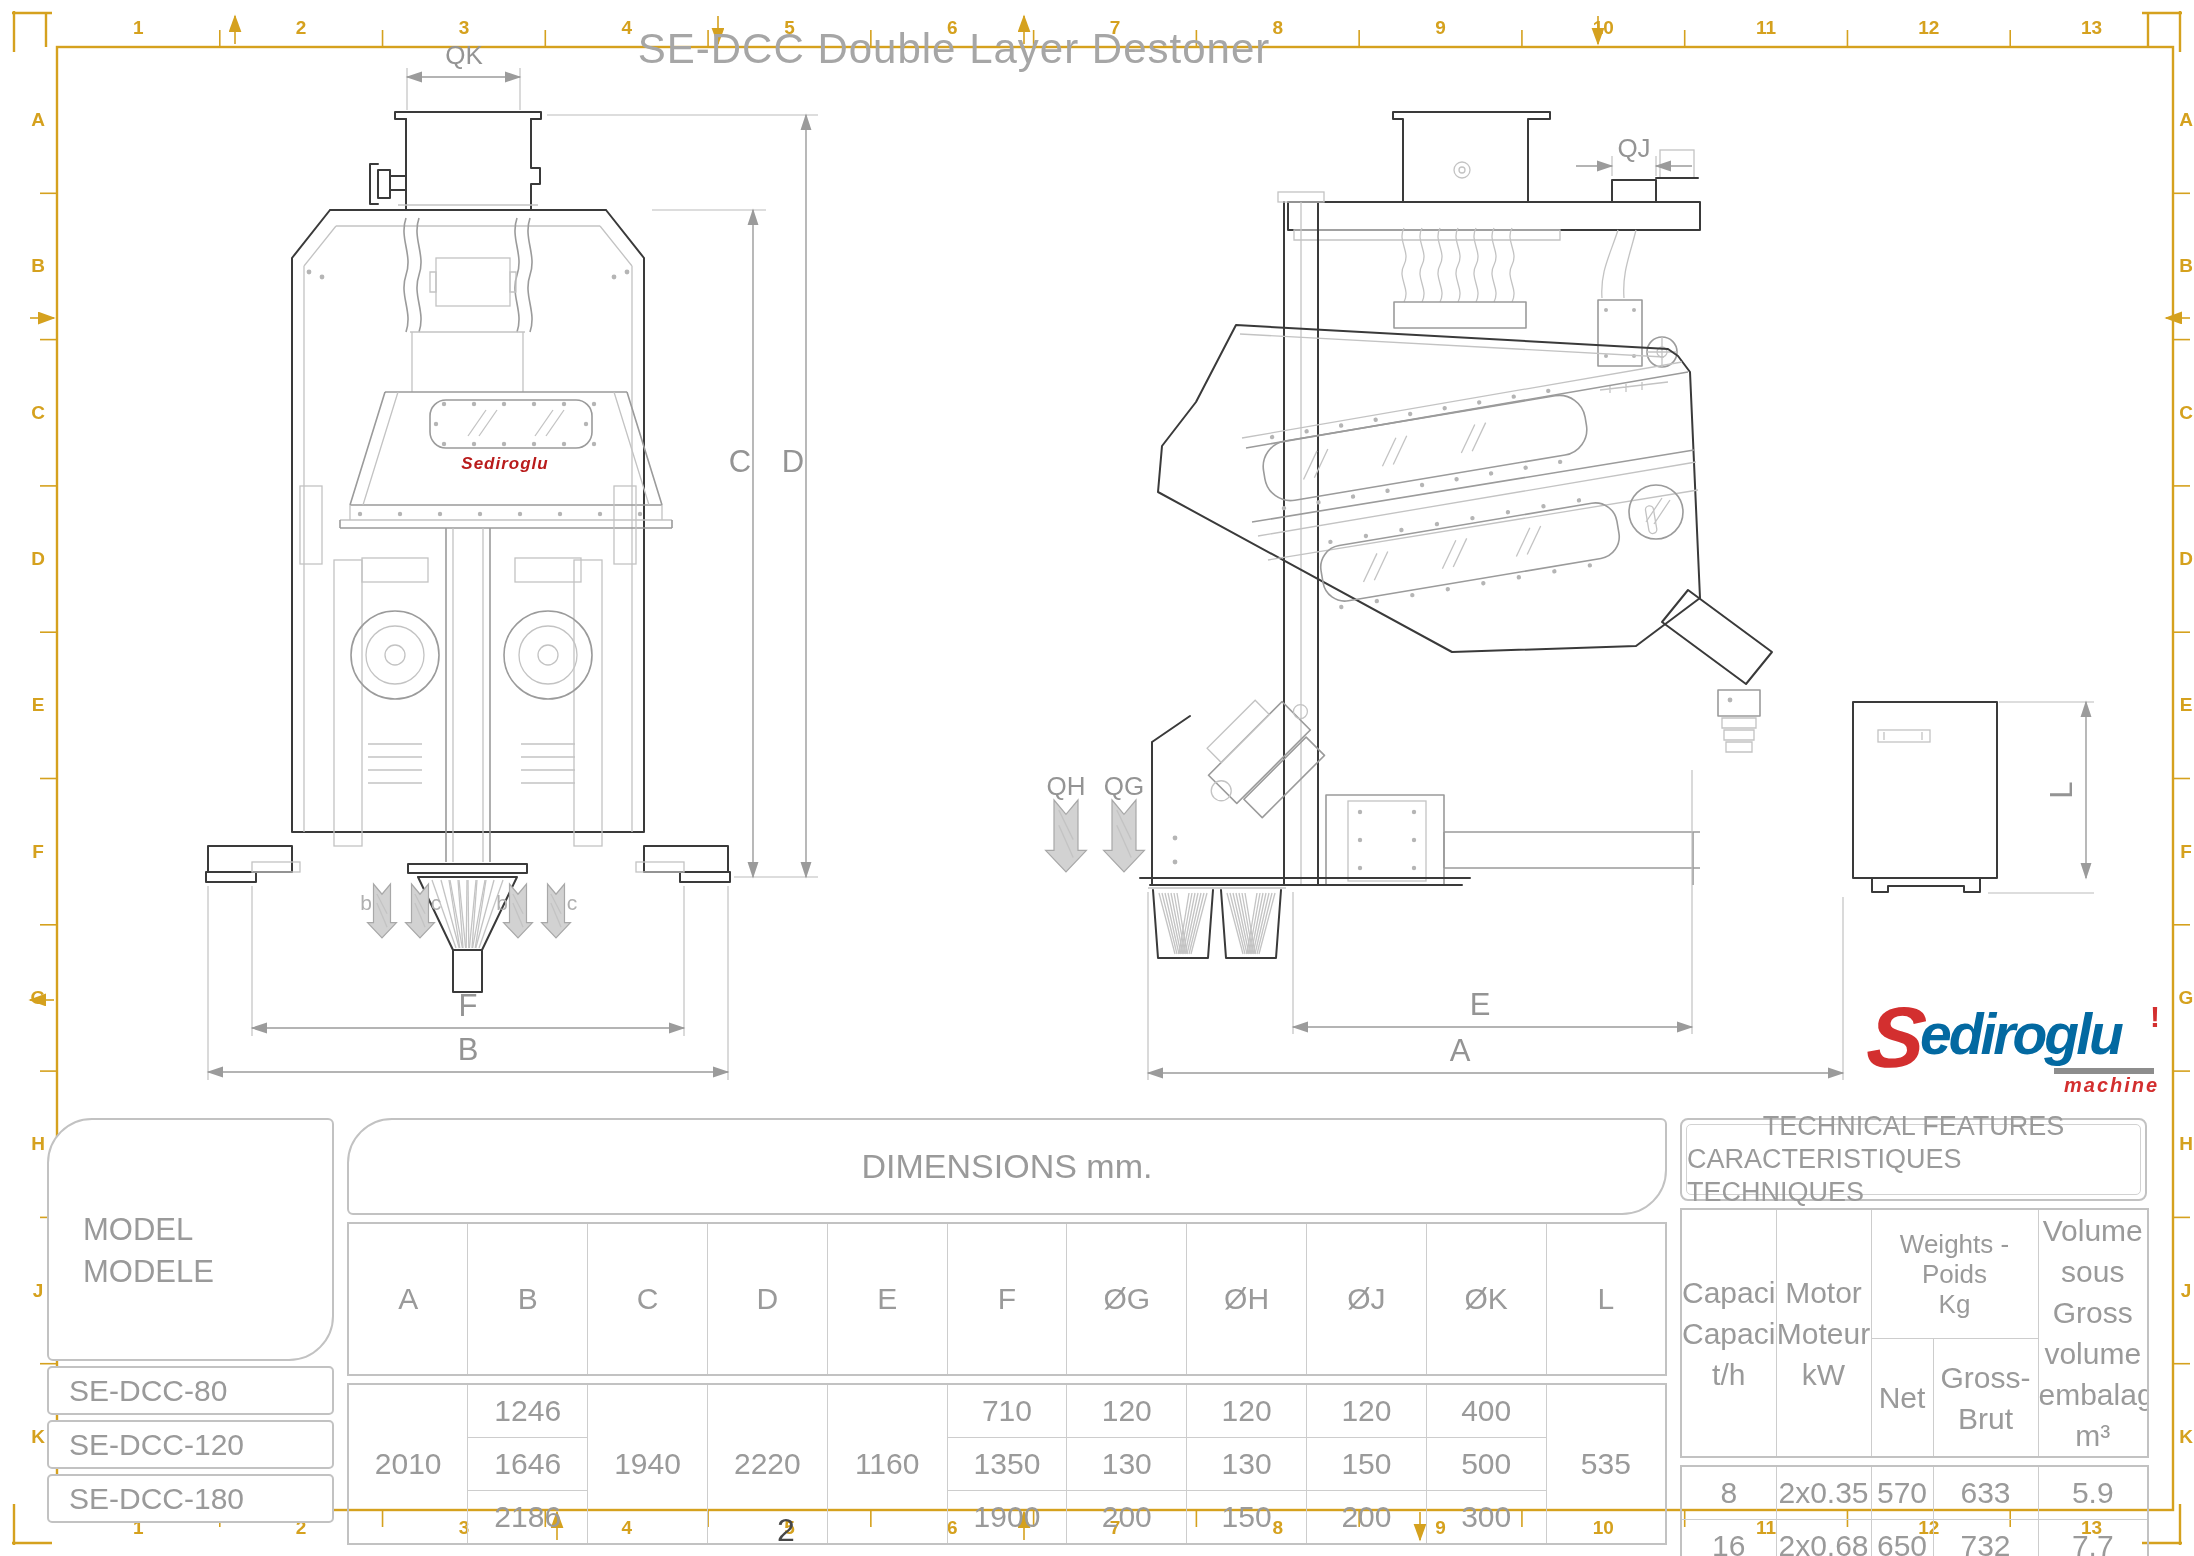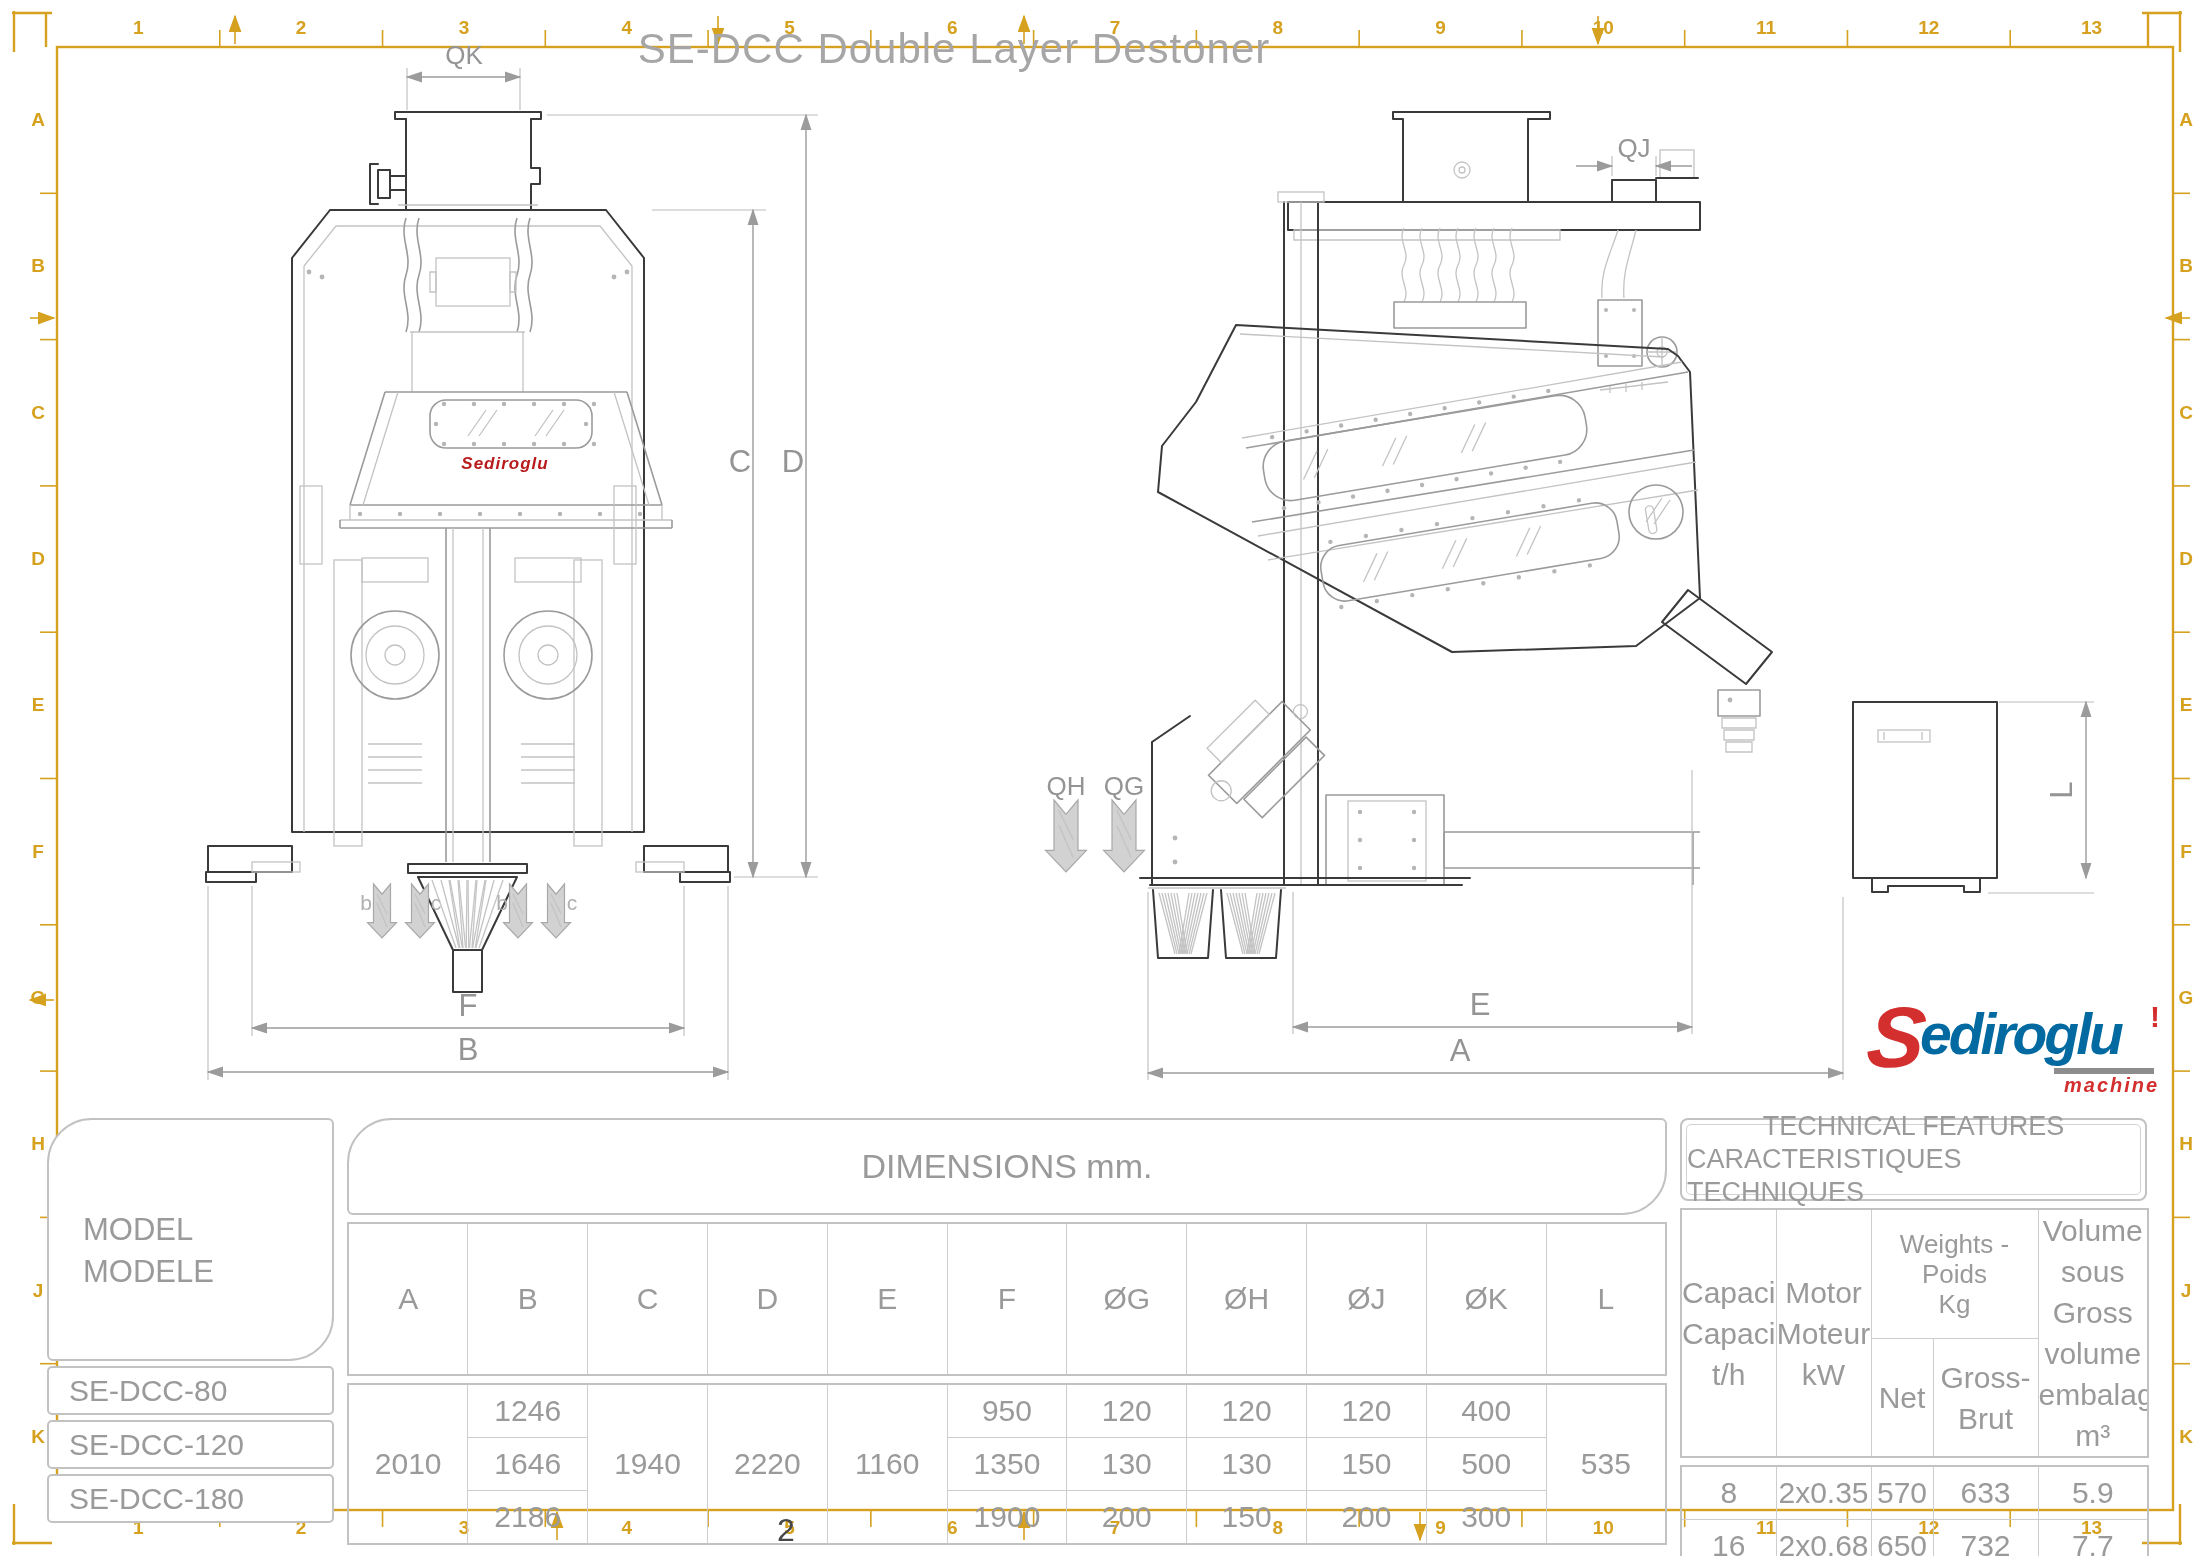--- a/index.html
+++ b/index.html
@@ -607,21 +607,21 @@
       </tbody>
         </table>
       <table class="grid data">
         <tbody>
             <tr>
           <td rowspan="3">2010</td>
           <td>1246</td>
           <td rowspan="3">1940</td>
           <td rowspan="3">2220</td>
           <td rowspan="3">1160</td>
-          <td>950</td>
+          <td>710</td>
           <td>120</td>
           <td>120</td>
           <td>120</td>
           <td>400</td>
           <td rowspan="3">535</td>
         </tr>
         <tr>
           <td>1646</td>
           <td>1350</td>
           <td>130</td>

